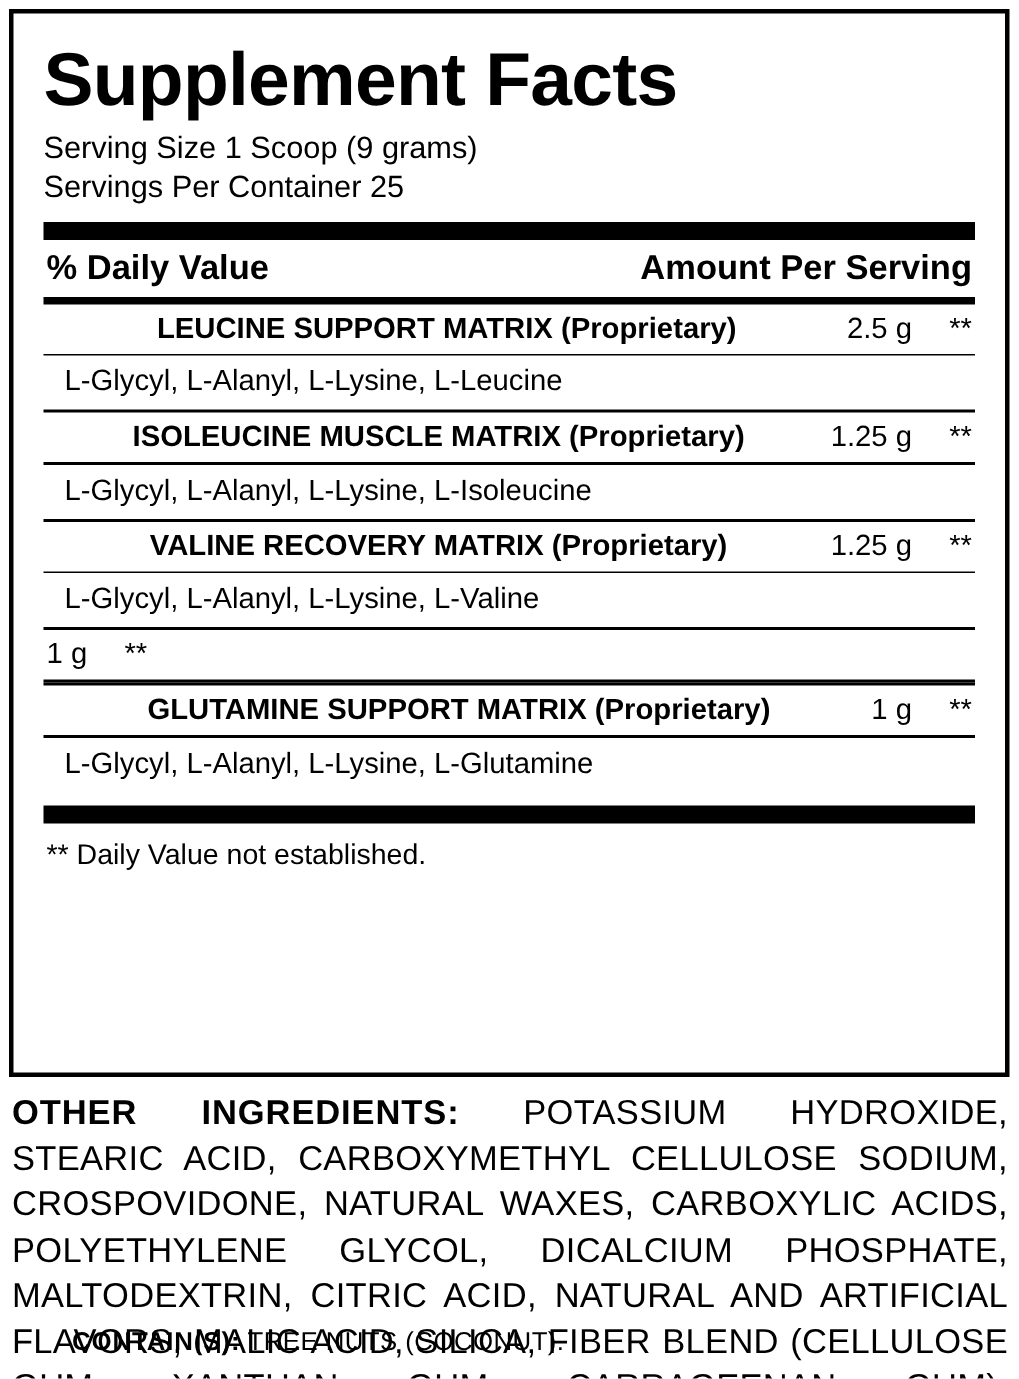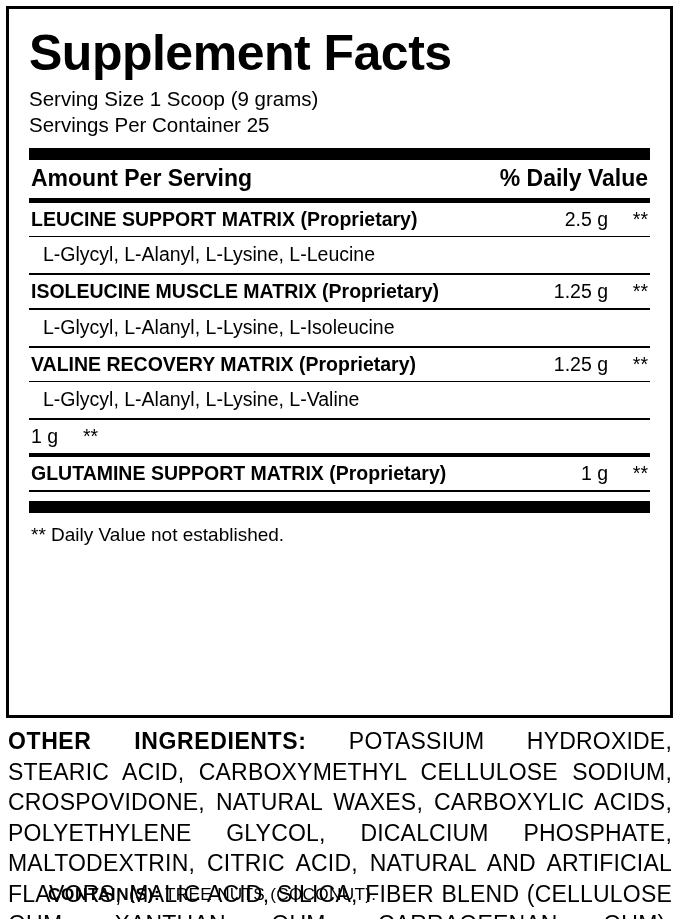--- a/index.html
+++ b/index.html
@@ -80,20 +80,21 @@
   .nutrient {
     display: flex;
     align-items: baseline;
     padding: 5px 2px 5px 2px;
     font-size: 19.5px;
   }
   .nutrient .name {
     font-weight: 700;
     flex: 1 1 auto;
     white-space: nowrap;
+    text-align: center;
   }
   .nutrient .amount {
     font-weight: 400;
     text-align: right;
     white-space: nowrap;
     padding-right: 6px;
   }
   .nutrient .dv {
     font-weight: 400;
     width: 34px;
@@ -150,22 +151,22 @@
   <div class="panel">
 
     <div class="title">Supplement Facts</div>
 
     <div class="serving-line">Serving Size 1 Scoop (9 grams)</div>
     <div class="serving-line">Servings Per Container 25</div>
 
     <div class="rule-thick"></div>
 
     <div class="amount-row">
+      <span>% Daily Value</span>
       <span>Amount Per Serving</span>
-      <span>% Daily Value</span>
     </div>
 
     <div class="rule-med"></div>
 
     <div class="nutrient">
       <span class="name">LEUCINE SUPPORT MATRIX (Proprietary)</span>
       <span class="amount">2.5 g</span>
       <span class="dv">**</span>
     </div>
     <div class="rule-hair"></div>
@@ -196,20 +197,21 @@
     </div>
     <div class="rule-hair"></div>
     <div class="rule-thin"></div>
 
     <div class="nutrient">
       <span class="name">GLUTAMINE SUPPORT MATRIX (Proprietary)</span>
       <span class="amount">1 g</span>
       <span class="dv">**</span>
     </div>
     <div class="rule-hair"></div>
+    <div class="sub">L-Glycyl, L-Alanyl, L-Lysine, L-Glutamine</div>
 
     <div class="rule-thick"></div>
 
     <div class="footnote">** Daily Value not established.</div>
   </div>
 
   <div class="other">
     <span class="lead">OTHER INGREDIENTS:</span><span> POTASSIUM HYDROXIDE, STEARIC ACID, CARBOXYMETHYL CELLULOSE SODIUM, CROSPOVIDONE, NATURAL WAXES, CARBOXYLIC ACIDS, POLYETHYLENE GLYCOL, DICALCIUM PHOSPHATE, MALTODEXTRIN, CITRIC ACID, NATURAL AND ARTIFICIAL FLAVORS, MALIC ACID, SILICA, FIBER BLEND (CELLULOSE GUM, XANTHAN GUM, CARRAGEENAN GUM), SUCRALOSE, AND ACESULFAME-K.</span>
   </div>
 

